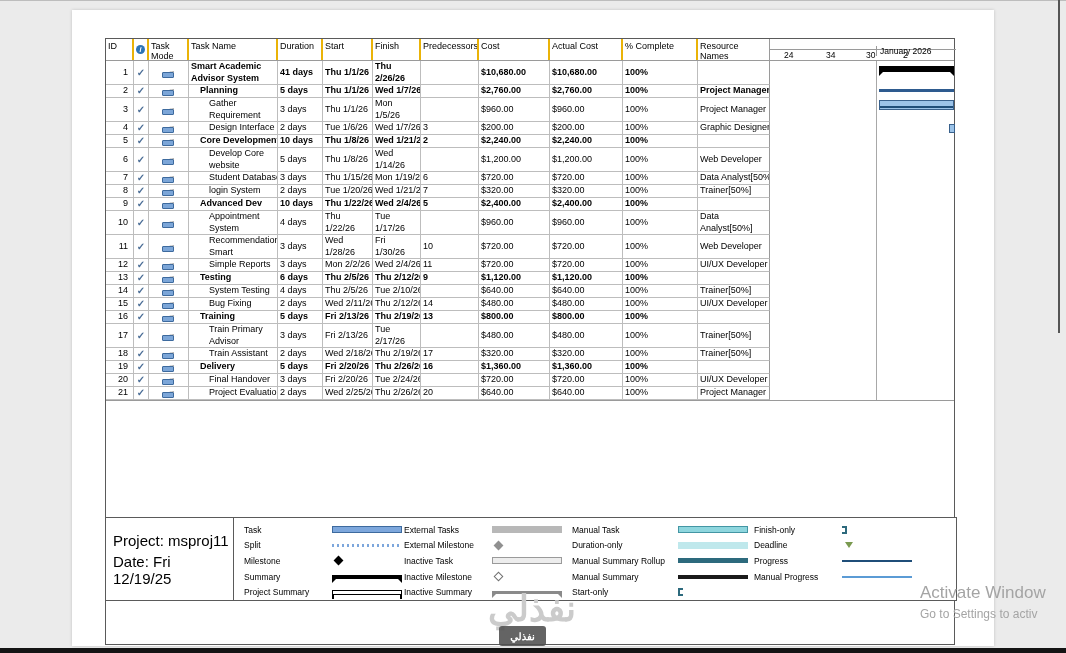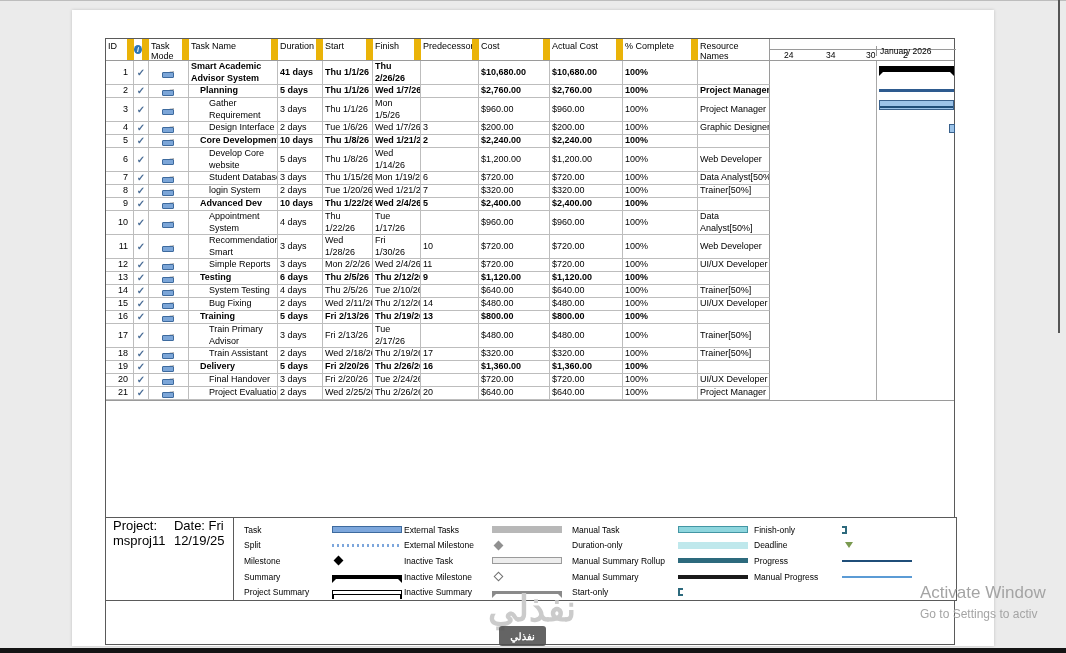--- a/index.html
+++ b/index.html
@@ -19,21 +19,21 @@
   .sheet {
     position: absolute; left: 33px; top: 28px; width: 850px; height: 607px;
     border: 1px solid #5a5a5a;
   }
 
   
   .gantt-table { position: absolute; top: 0; left: 0; width: 848px; }
   .thead { display: flex; height: 22px; border-bottom: 1px solid #9a9a9a; background: #fff; }
   .hcell {
     font-size: 9px; line-height: 10px; padding: 2px 2px 0 2px;
-    border-right: 7px solid #eab308; overflow: hidden; flex: 0 0 auto;
+    border-right: 2px solid #eab308; overflow: hidden; flex: 0 0 auto;
   }
   .thead .c-info { display: flex; align-items: center; justify-content: center; padding: 0; }
   .tbody { border-bottom: 1px solid #9a9a9a; }
   .trow { display: flex; min-height: 13px; background: #fff; }
   .cell {
     font-size: 9px; line-height: 11.5px; padding: 0 2px;
     border-right: 1px solid #bdbdbd; border-bottom: 1px solid #bdbdbd;
     overflow: hidden; display: flex; align-items: center; flex: 0 0 auto;
   }
   .trow.nowrap .cell { white-space: nowrap; }
@@ -90,22 +90,22 @@
   }
   .mode-icon::after { content: "\2192"; position: absolute; right: 0; top: -3px; font-size: 7px; color: #666; }
 
   
   .legend-box {
     position: absolute; left: -1px; top: 478px; width: 852px; height: 84px;
     border: 1px solid #5a5a5a; display: flex; background: #fff;
   }
   .legend-left {
     width: 128px; border-right: 1px solid #5a5a5a; flex: 0 0 auto;
-    display: flex; flex-direction: row; justify-content: center;
-    padding-left: 7px; gap: 4px; font-size: 13px;
+    display: flex; flex-direction: column; justify-content: center;
+    padding-left: 7px; gap: 4px; font-size: 15px;
   }
   .legend-grid { flex: 1; display: flex; padding: 4px 0 0 10px; }
   .legend-col { display: flex; flex-direction: column; flex: 0 0 auto; }
   .legend-col-0 { width: 160px; } .legend-col-1 { width: 168px; }
   .legend-col-2 { width: 182px; } .legend-col-3 { width: 150px; }
   .legend-item { display: flex; align-items: center; height: 15.6px; }
   .legend-label { font-size: 8.5px; width: 88px; flex: 0 0 auto; }
   .legend-col-2 .legend-label { width: 106px; }
   .sw-holder { width: 72px; height: 12px; display: flex; align-items: center; position: relative; }
   .sw { position: relative; display: inline-block; }

